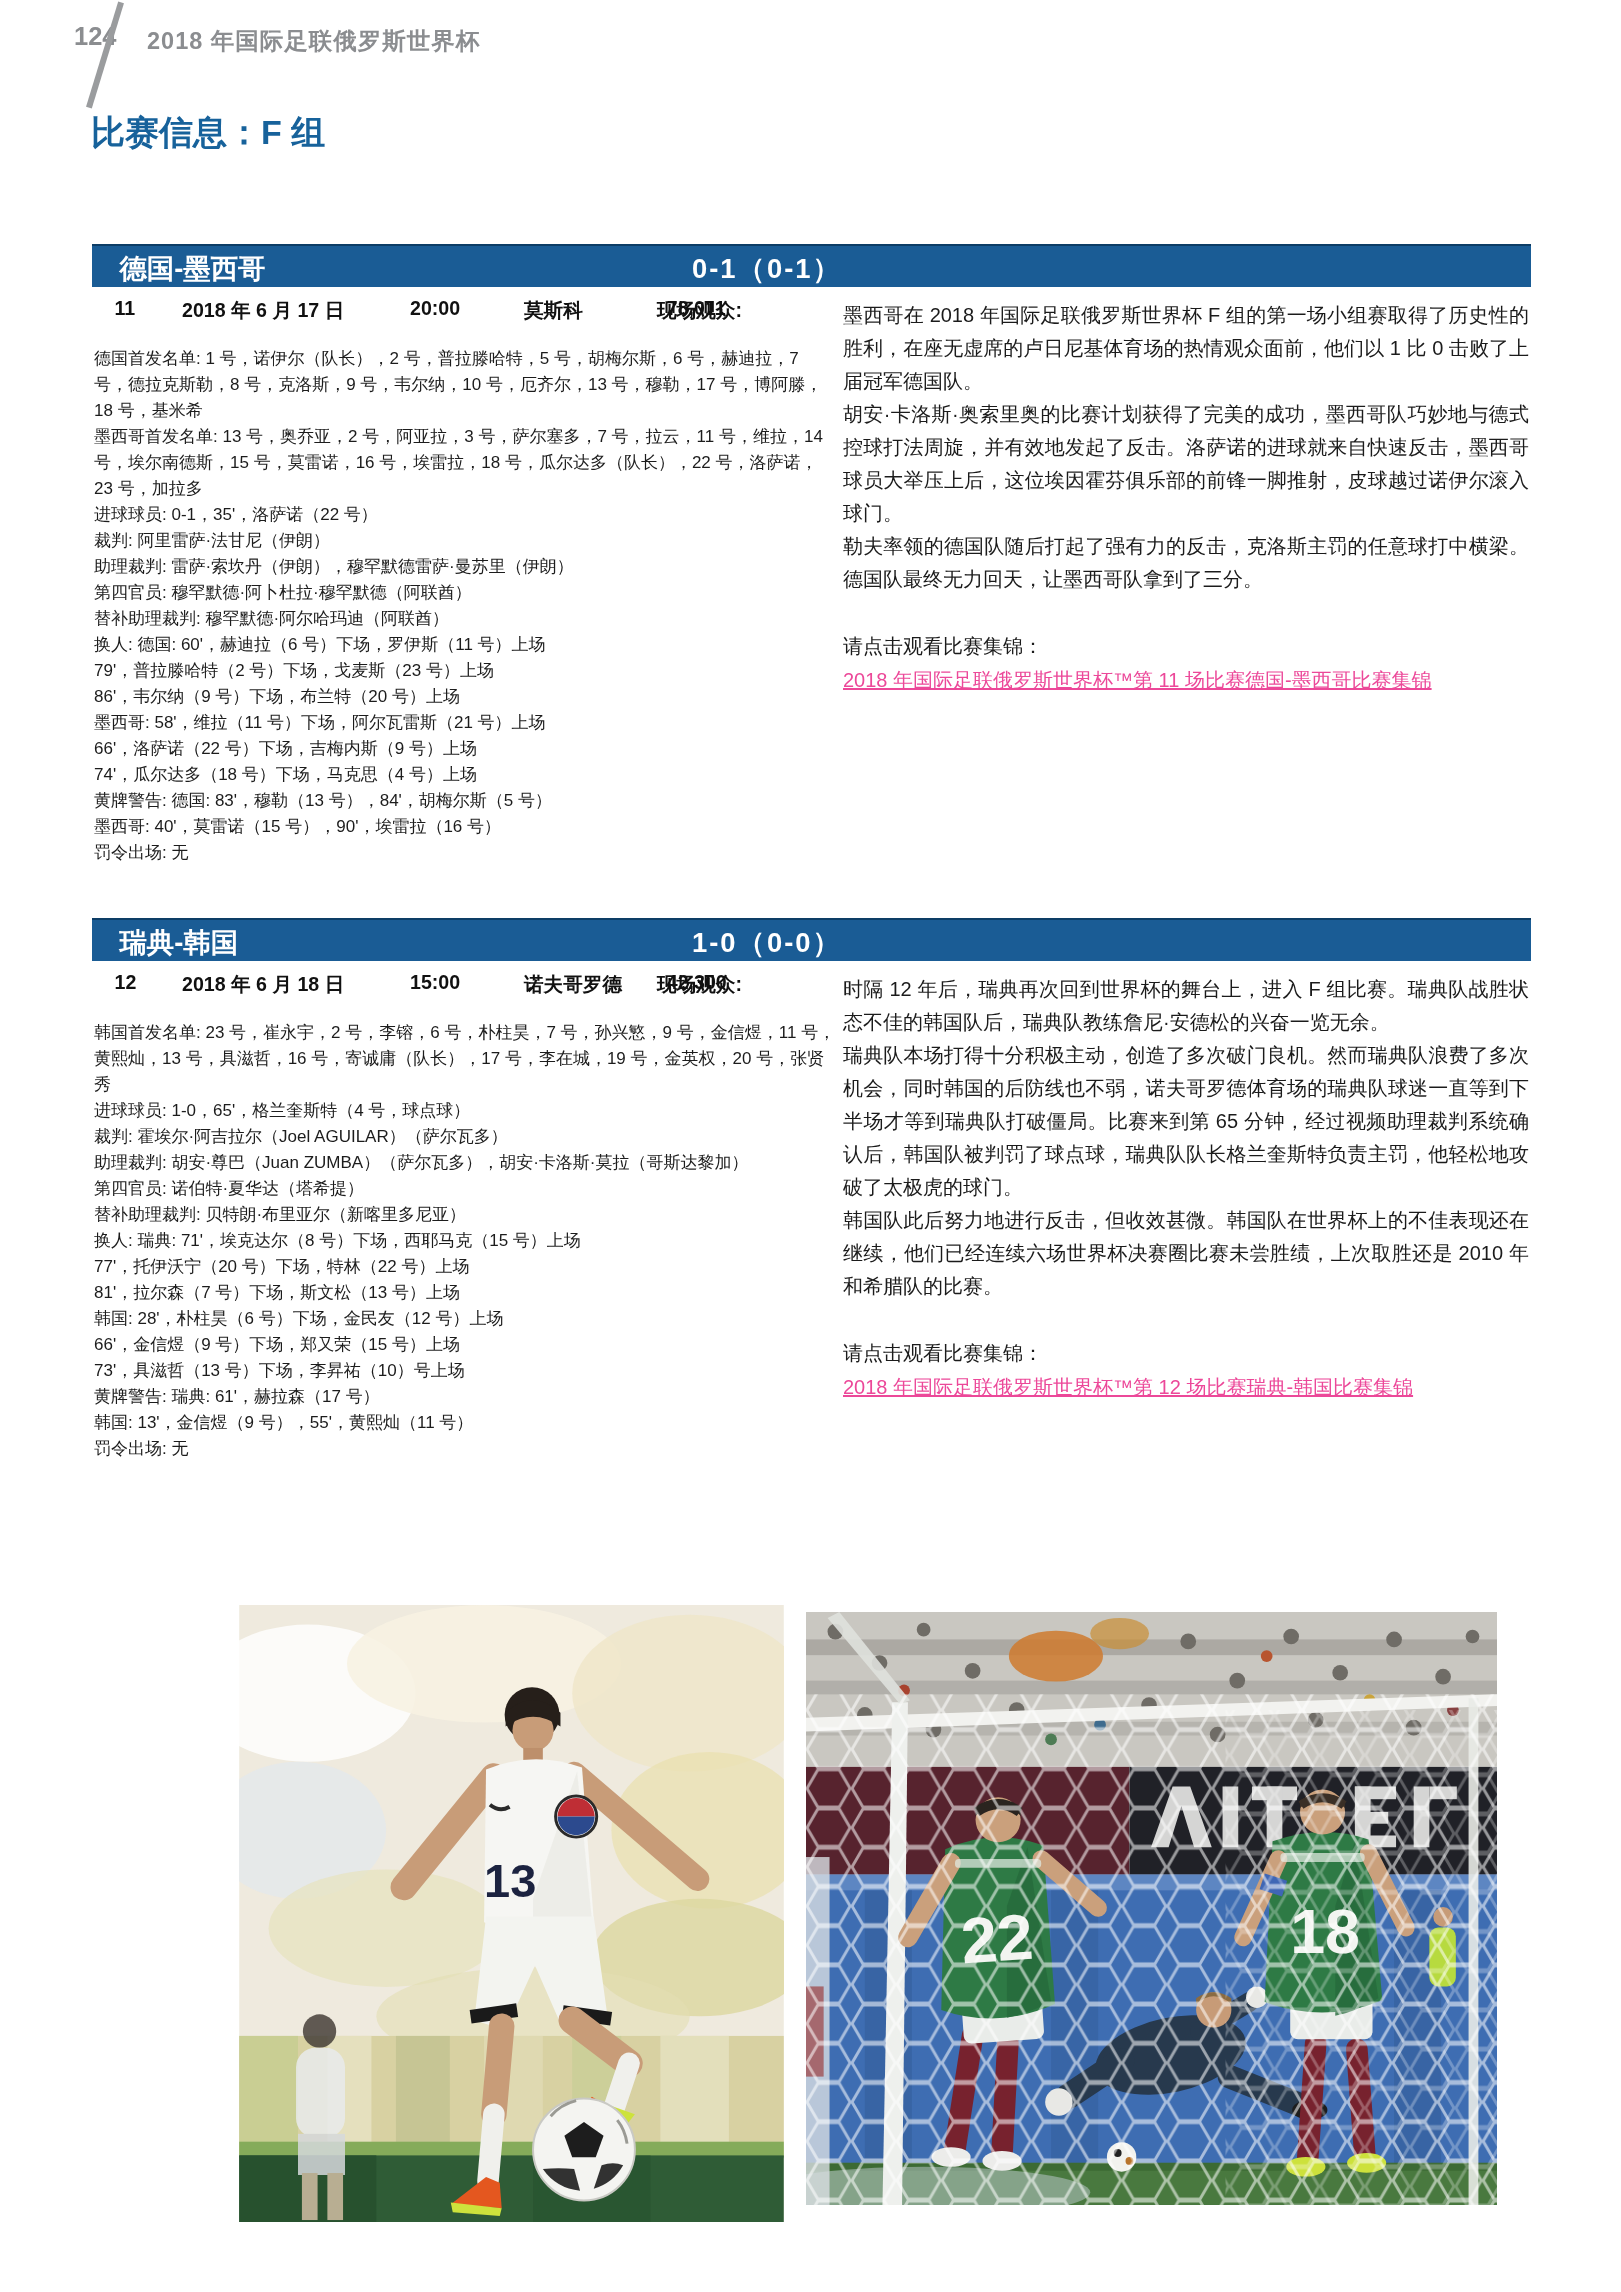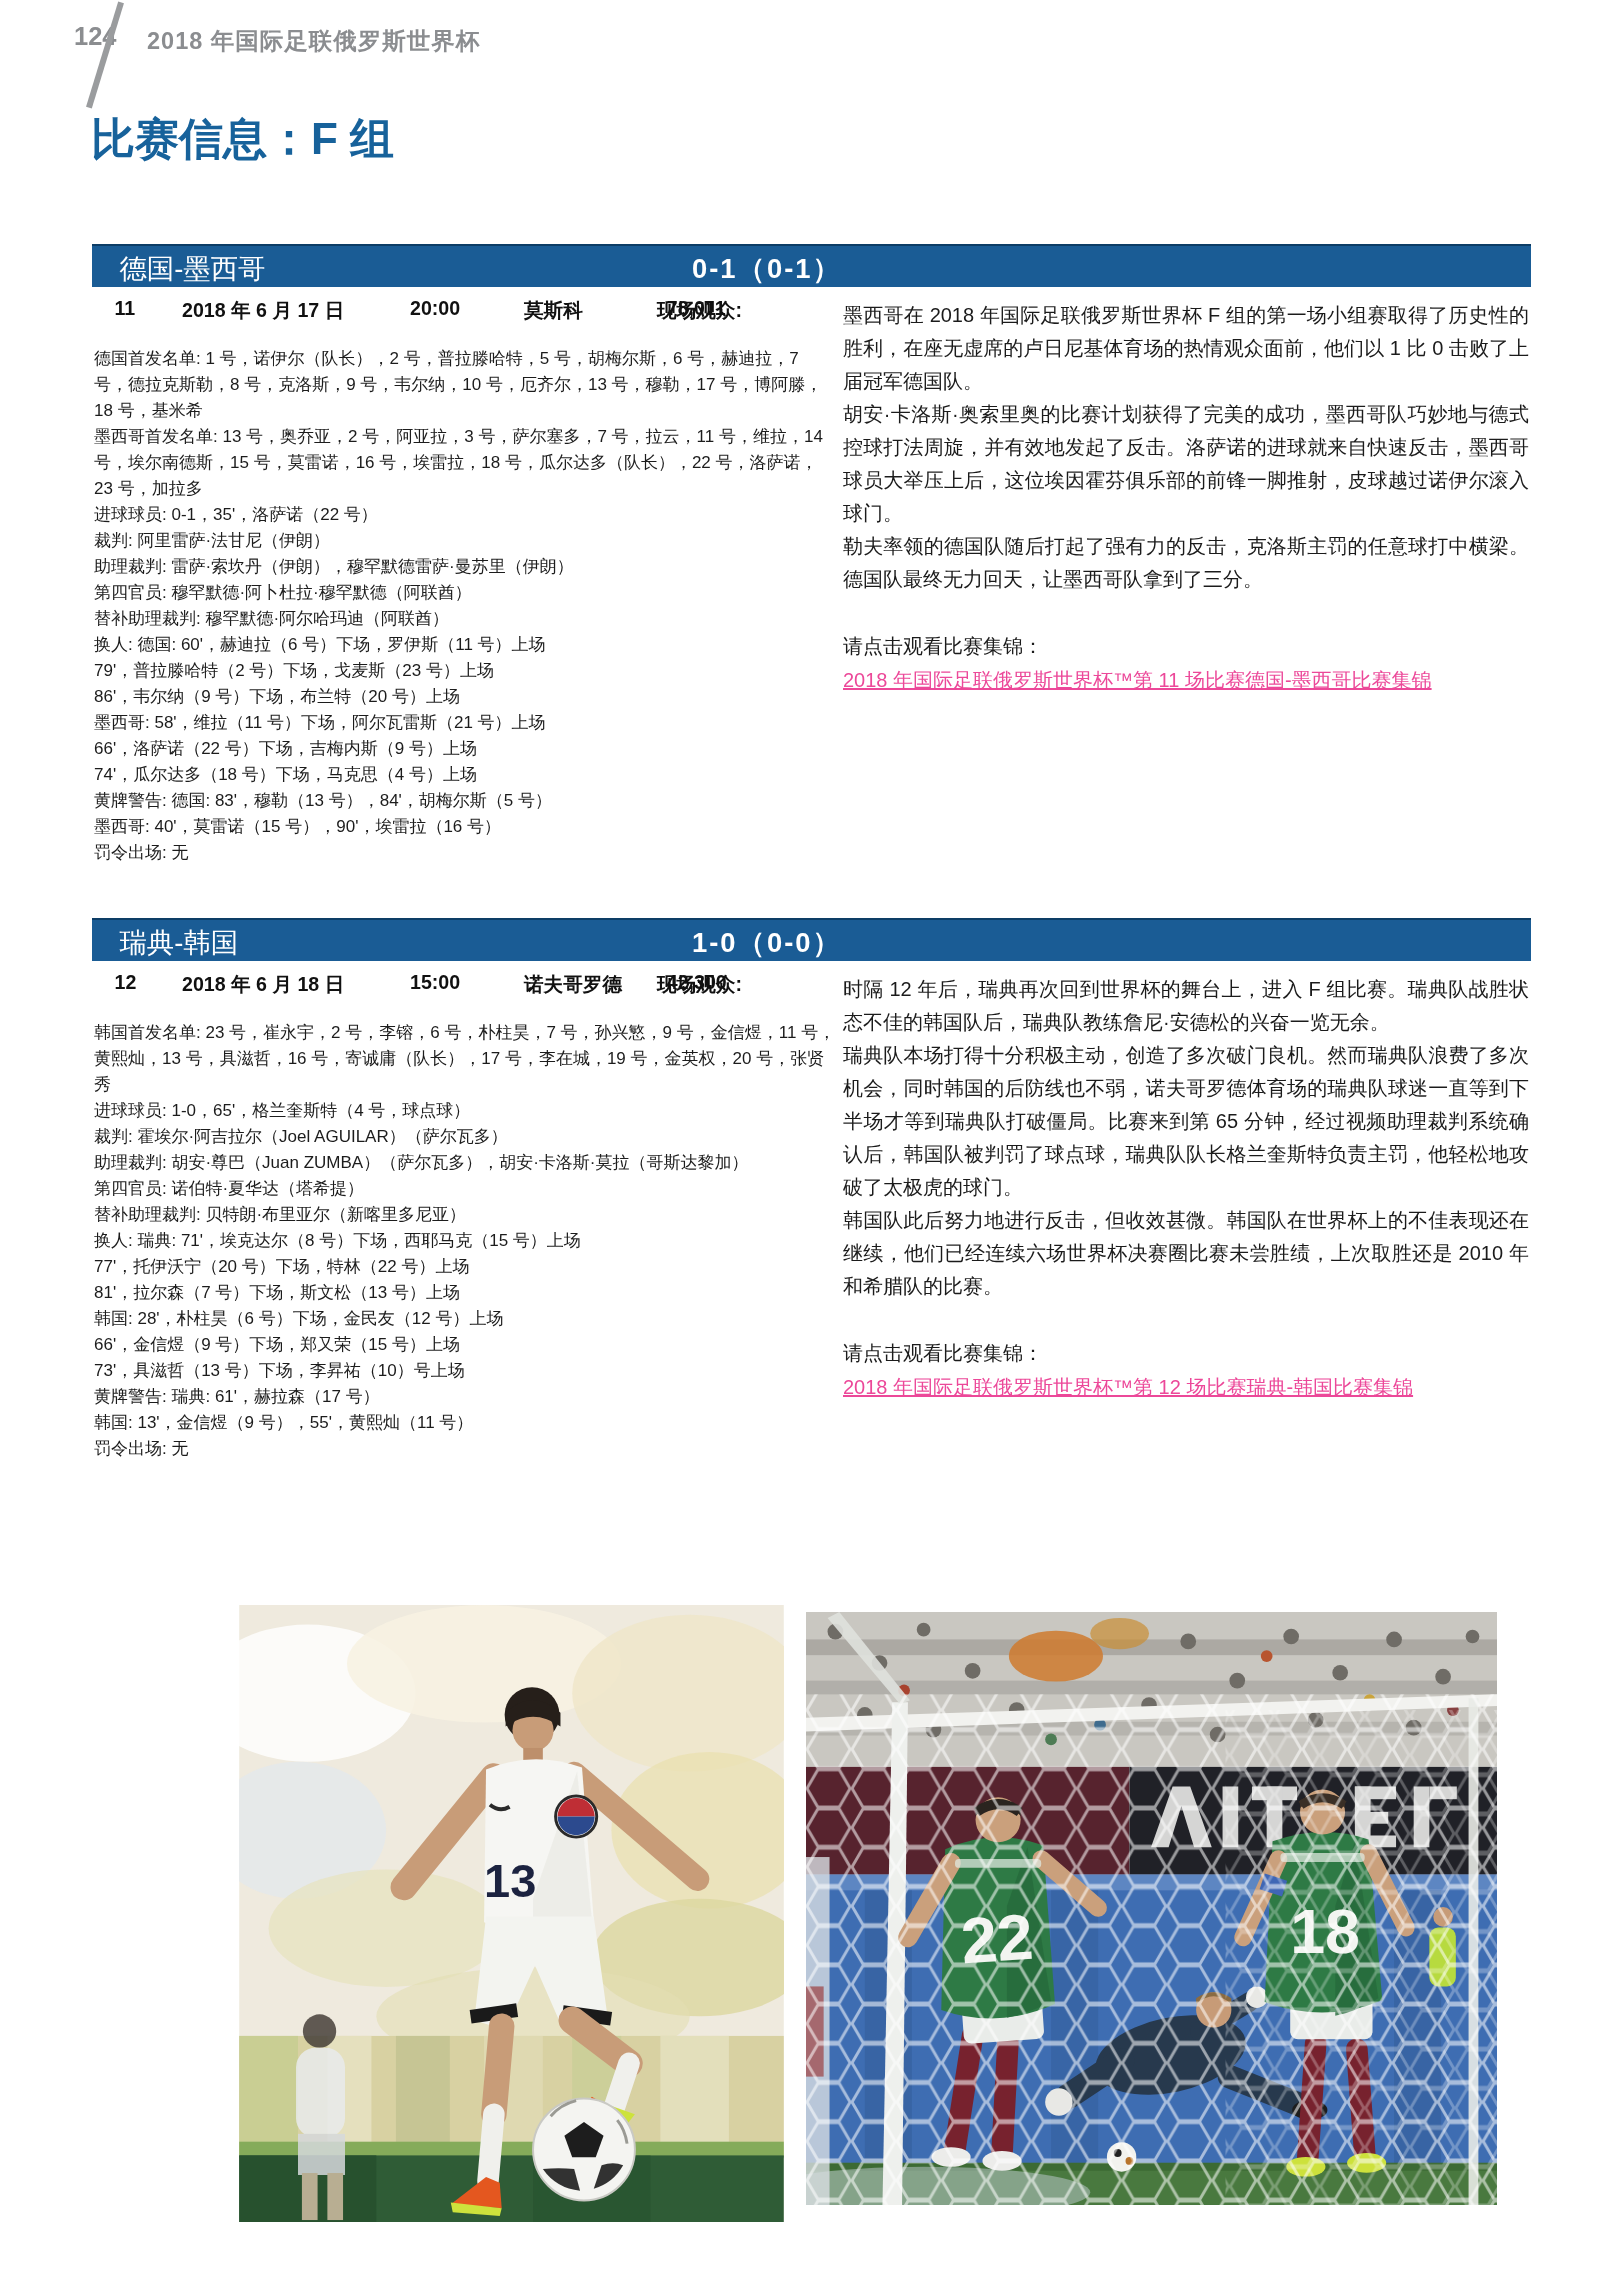--- a/index.html
+++ b/index.html
@@ -2,27 +2,27 @@
 <html><head>
 <meta charset="utf-8">
 <style>
   html,body{margin:0;padding:0;background:#e9e9e9;}
   .page{position:relative;width:1621px;height:2293px;background:#ffffff;margin:0 auto;
         font-family:"Liberation Sans","DejaVu Sans",sans-serif;color:#1b1b1b;overflow:hidden;}
   
   .pagenum{position:absolute;left:74px;top:21.6px;color:#8b8d90;font-size:25.5px;font-weight:bold;}
   .slash{position:absolute;left:102px;top:0px;width:5.9px;height:110px;background:#9a9c9e;transform:rotate(17deg);}
   .doc-title{position:absolute;left:147px;top:24.5px;color:#8b8d90;font-size:23.5px;font-weight:bold;letter-spacing:1px;}
-  .section-title{position:absolute;left:91px;top:110px;color:#17629b;font-size:44px;font-weight:bold;}
+  .section-title{position:absolute;left:91px;top:110px;color:#17629b;font-size:34px;font-weight:bold;}
   
   .match{position:absolute;left:92px;width:1439px;}
   .m1{top:244px;height:672px;}
   .m2{top:918px;height:667px;}
   .bar{position:absolute;left:0;top:0;width:1439px;height:43px;background:#1a5c95;border-top:2.9px solid #0d3d66;box-sizing:border-box;}
-  .bar .teams{position:absolute;left:27.4px;top:4.9px;color:#ffffff;font-size:27.4px;font-weight:normal;}
+  .bar .teams{position:absolute;left:27.4px;top:4.9px;color:#ffffff;font-size:27.4px;font-weight:bold;}
   .bar .score{position:absolute;left:600px;top:4.9px;color:#ffffff;font-size:27.4px;font-weight:bold;letter-spacing:2px;}
   .meta{position:absolute;left:0;top:53px;width:1439px;height:27.4px;font-size:19.6px;font-weight:bold;color:#111;}
   .meta span{position:absolute;top:0;white-space:nowrap;}
   .meta .num{left:22.5px;} .meta .date{left:90px;} .meta .time{left:318px;}
   .meta .venue{left:424px;margin-left:8px;} .meta .att{left:565px;}
   .meta .att .att-val{margin-left:9.8px;}
   .lines{position:absolute;left:2px;top:102px;width:742px;font-size:17px;line-height:26px;color:#1c1c1c;}
   .lines div{margin:0;}
   .report{position:absolute;left:751px;top:55px;width:686px;font-size:20px;line-height:33px;color:#1b1b1b;text-align:justify;}
   .report .para{margin:0;}

